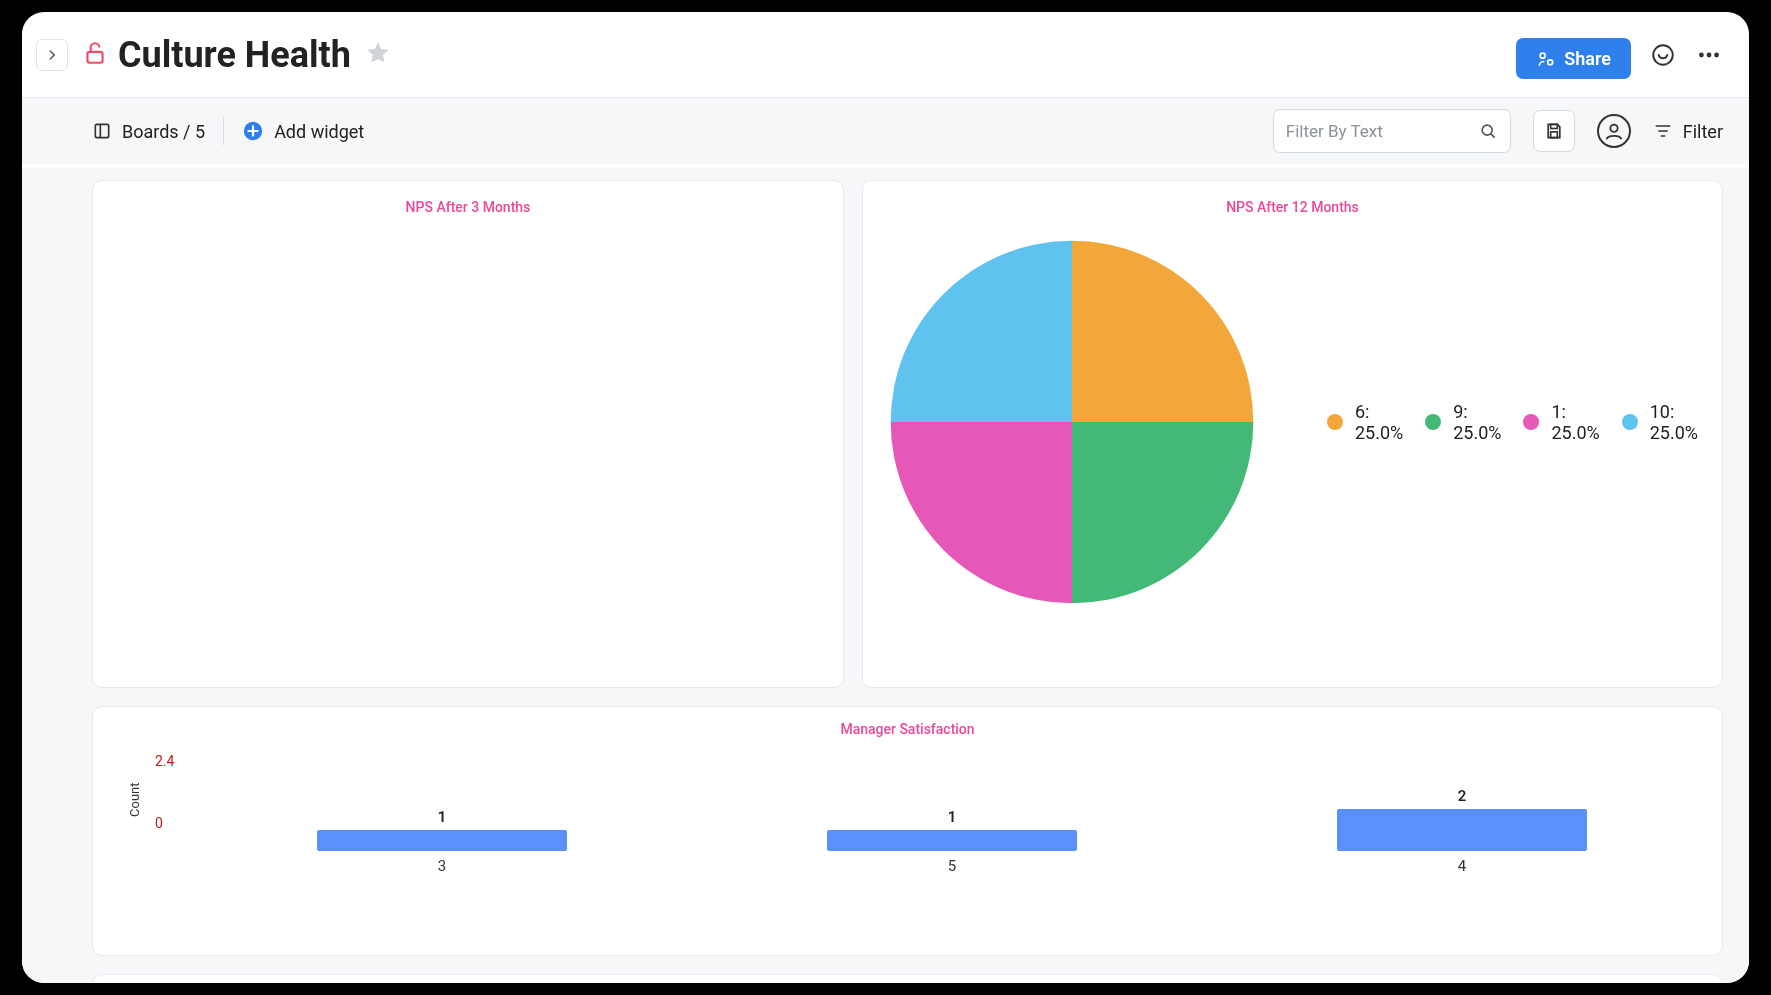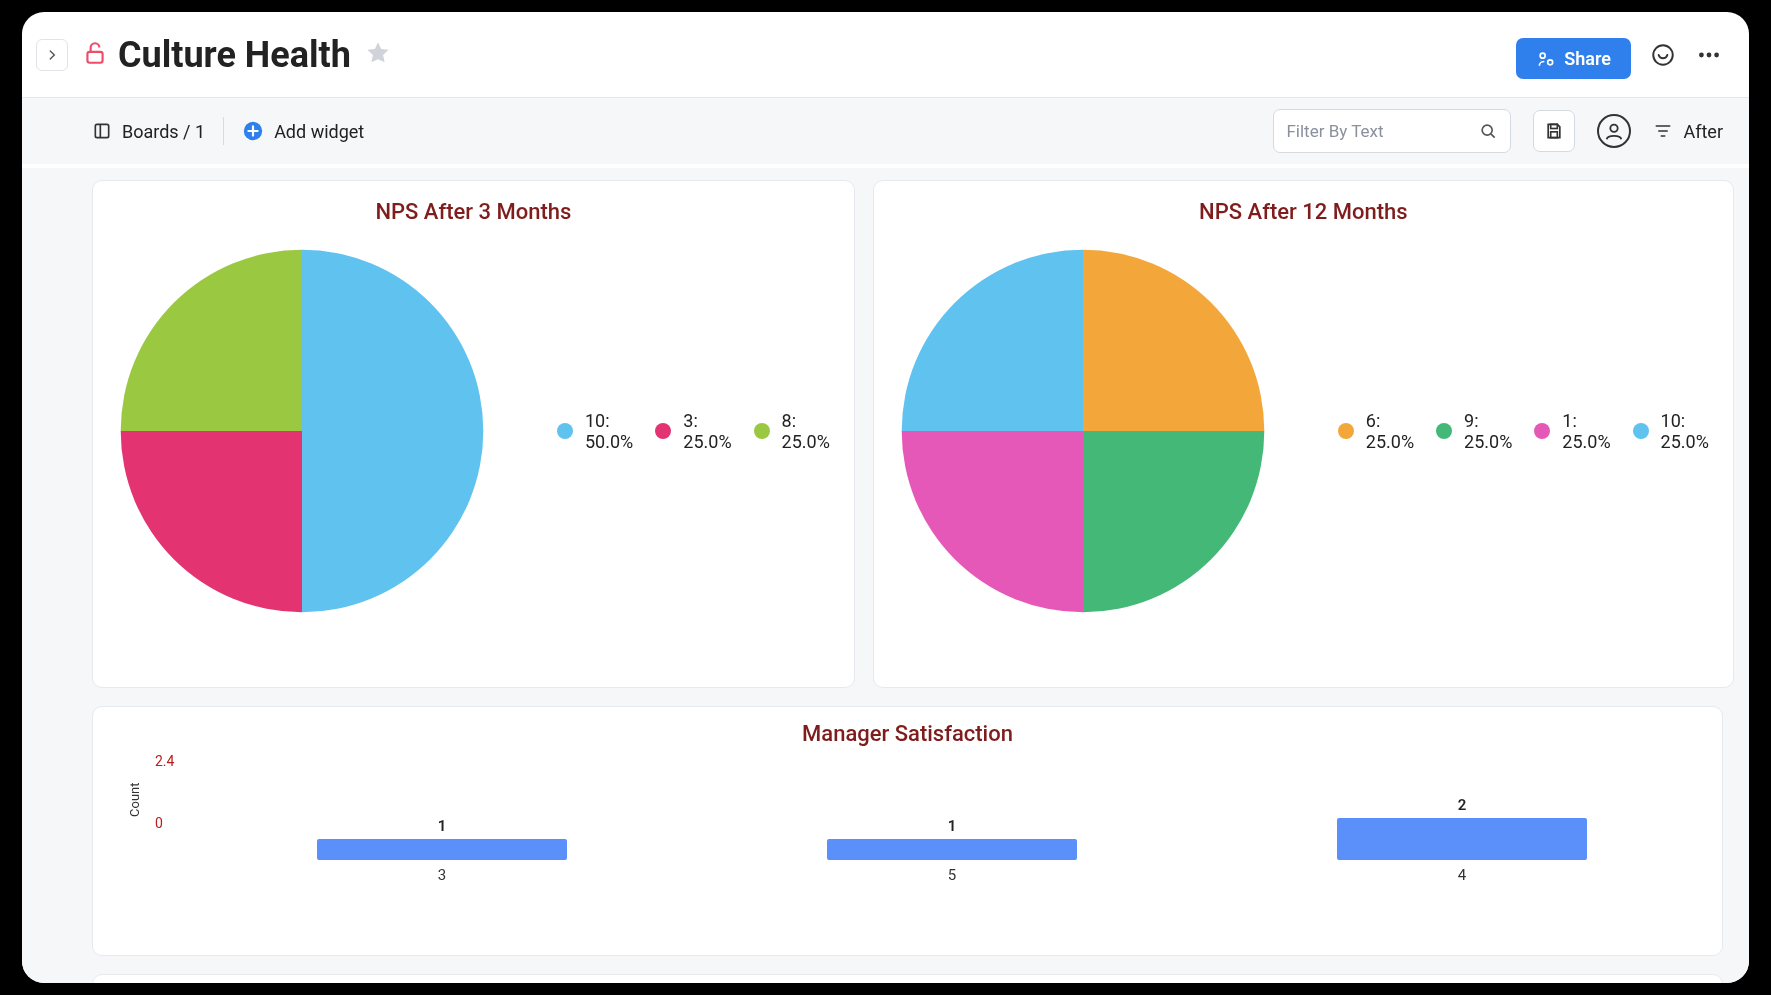--- a/index.html
+++ b/index.html
@@ -31,21 +31,21 @@
   .search-wrap { margin-left: auto; display: flex; align-items: center; gap: 22px; }
   .search-box { width: 238px; height: 44px; border: 1px solid #d6dae1; border-radius: 7px; display: flex; align-items: center; padding: 0 12px; color: #8a919c; font-size: 17px; background: #fff; }
   .search-box span { flex: 1; }
   .icon-square { width: 42px; height: 42px; border: 1px solid #d6dae1; border-radius: 7px; display: flex; align-items: center; justify-content: center; cursor: pointer; background:#fff; }
   .avatar-circle { width: 34px; height: 34px; border: 2px solid #333; border-radius: 50%; display: flex; align-items: center; justify-content: center; cursor: pointer; }
 
   
   .content { position: absolute; top: 156px; left: 0; right: 0; bottom: 0; padding: 12px 26px 0 70px; background: #f6f7f9; overflow: hidden; }
   .row1 { display: flex; gap: 18px; }
   .card { background: #fff; border: 1px solid #e6e9ee; border-radius: 10px; flex: 1; min-height: 508px; padding: 18px 24px 30px; position: relative; }
-  .card-title { text-align: center; font-size: 22px; color: #7f1d1d; font-weight: 500; margin-bottom: 22px; }
+  .card-title { text-align: center; font-size: 14px; color: #ec4899; font-weight: 500; margin-bottom: 22px; }
   .pie-wrap { display: flex; align-items: center; justify-content: center; }
   .pie-box { position: relative; width: 370px; height: 370px; }
   .legend { margin-left: 70px; display: flex; flex-direction: row; gap: 22px; font-size: 18px; color: #222; }
   .legend-item { display: flex; align-items: center; gap: 12px; }
   .dot { width: 16px; height: 16px; border-radius: 50%; flex: 0 0 16px; }
 
   
   .card2 { background: #fff; border: 1px solid #e6e9ee; border-radius: 10px; margin-top: 18px; padding: 14px 24px 30px; min-height: 250px; position: relative; }
   .axis-label-y { position: absolute; left: 34px; top: 110px; transform: rotate(-90deg); transform-origin: left top; font-size: 13px; color: #333; }
   .ylabels { position: absolute; left: 62px; font-size: 14px; color: #b91c1c; }
@@ -106,21 +106,21 @@
       </div>
     </div>
   </div>
 
   <div class="toolbar">
     <div class="tb-group">
       <svg width="20" height="20" viewBox="0 0 24 24" fill="none" stroke="#333" stroke-width="2">
           <rect x="4" y="4" width="16" height="16" rx="2"></rect>
           <line x1="10" y1="4" x2="10" y2="20"></line>
         </svg>
-      <span>Boards / 1</span>
+      <span>Boards / 5</span>
     </div>
     <div class="tb-sep"></div>
     <div class="tb-group tb-add">
       <svg width="22" height="22" viewBox="0 0 24 24">
           <circle cx="12" cy="12" r="10"></circle>
           <path d="M12 7v10M7 12h10" stroke="#fff" stroke-width="2.4" stroke-linecap="round"></path>
         </svg>
       <span>Add widget</span>
     </div>
 
@@ -144,52 +144,29 @@
             <circle cx="12" cy="9" r="4"></circle>
             <path d="M4 21c1-5 15-5 16 0"></path>
           </svg>
       </div>
       <div class="tb-group">
         <svg width="20" height="20" viewBox="0 0 24 24" fill="none" stroke="#333" stroke-width="2" stroke-linecap="round">
             <line x1="4" y1="6" x2="20" y2="6"></line>
             <line x1="7" y1="12" x2="17" y2="12"></line>
             <line x1="10" y1="18" x2="14" y2="18"></line>
           </svg>
-        <span>After</span>
+        <span>Filter</span>
       </div>
     </div>
   </div>
 
   <div class="content">
     <div class="row1">
       <div class="card">
         <div class="card-title">NPS After 3 Months</div>
-        <div class="pie-wrap">
-          <div class="pie-box">
-            <svg viewBox="0 0 100 100" width="370" height="370" id="pie0">
-                <path d="M 50 50 L 50 1 A 49 49 0 0 1 50 99 Z" fill="#5fc2ef"></path>
-                <path d="M 50 50 L 50 99 A 49 49 0 0 1 1 50.00000000000001 Z" fill="#e33371"></path>
-                <path d="M 50 50 L 1 50.00000000000001 A 49 49 0 0 1 49.99999999999999 1 Z" fill="#9ac941"></path>
-              </svg>
-          </div>
-          <div class="legend" id="legend0">
-              <div class="legend-item">
-                <span class="dot" style="background:#5fc2ef"></span>
-                <span>10: 50.0%</span>
-              </div>
-              <div class="legend-item">
-                <span class="dot" style="background:#e33371"></span>
-                <span>3: 25.0%</span>
-              </div>
-              <div class="legend-item">
-                <span class="dot" style="background:#9ac941"></span>
-                <span>8: 25.0%</span>
-              </div>
-            </div>
-        </div>
       </div>
       <div class="card">
         <div class="card-title">NPS After 12 Months</div>
         <div class="pie-wrap">
           <div class="pie-box">
             <svg viewBox="0 0 100 100" width="370" height="370" id="pie1">
                 <path d="M 50 50 L 50 1 A 49 49 0 0 1 99 50 Z" fill="#f3a73a"></path>
                 <path d="M 50 50 L 99 50 A 49 49 0 0 1 50 99 Z" fill="#43b877"></path>
                 <path d="M 50 50 L 50 99 A 49 49 0 0 1 1 50.00000000000001 Z" fill="#e558b7"></path>
                 <path d="M 50 50 L 1 50.00000000000001 A 49 49 0 0 1 49.99999999999999 1 Z" fill="#5fc2ef"></path>

